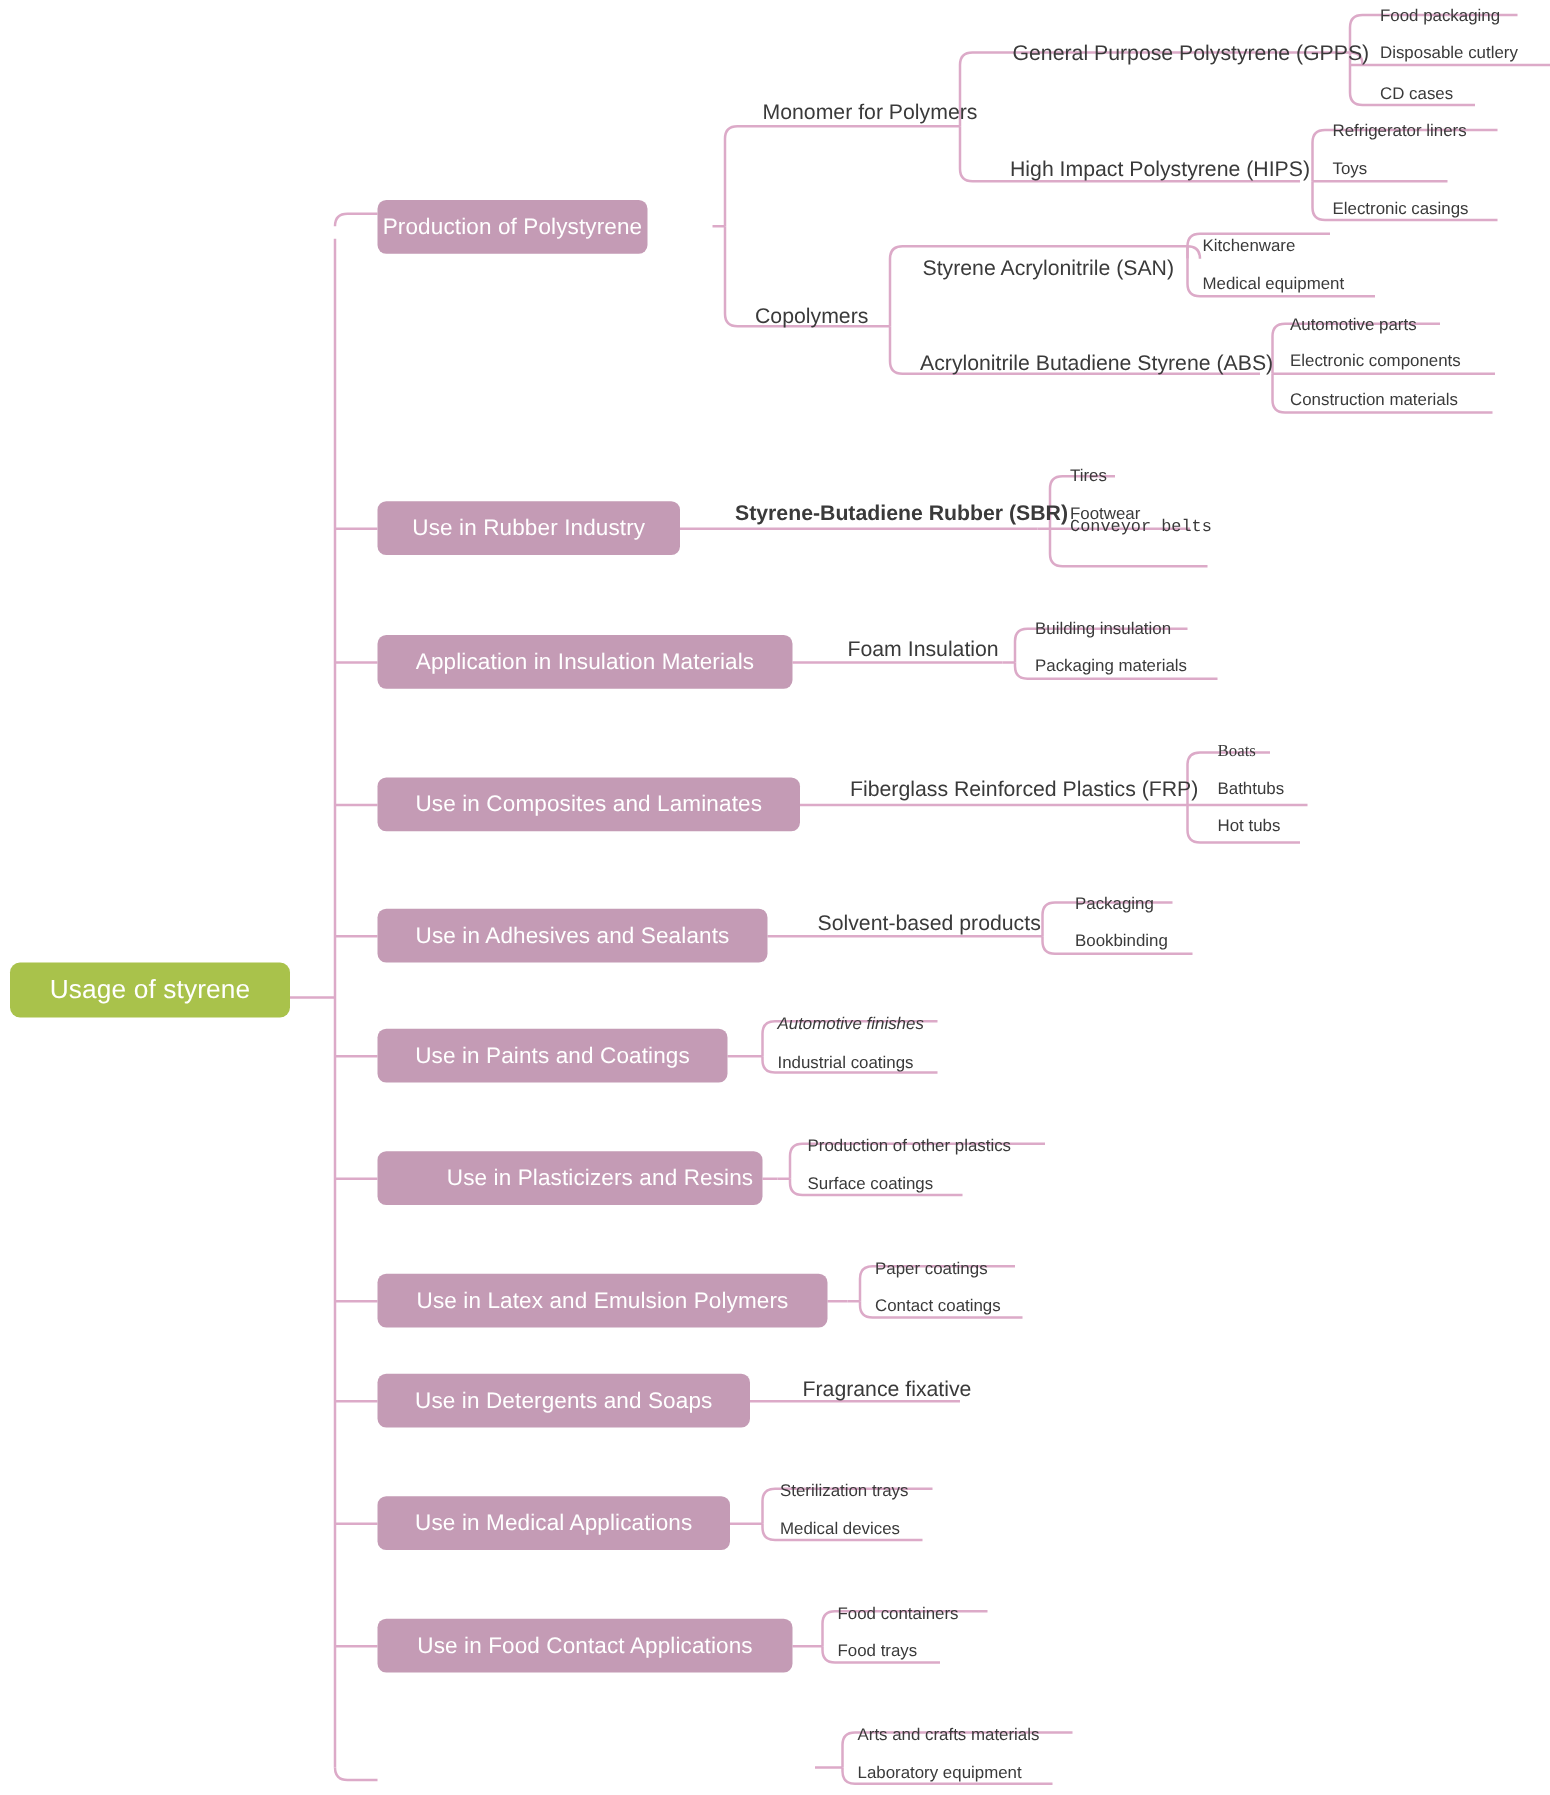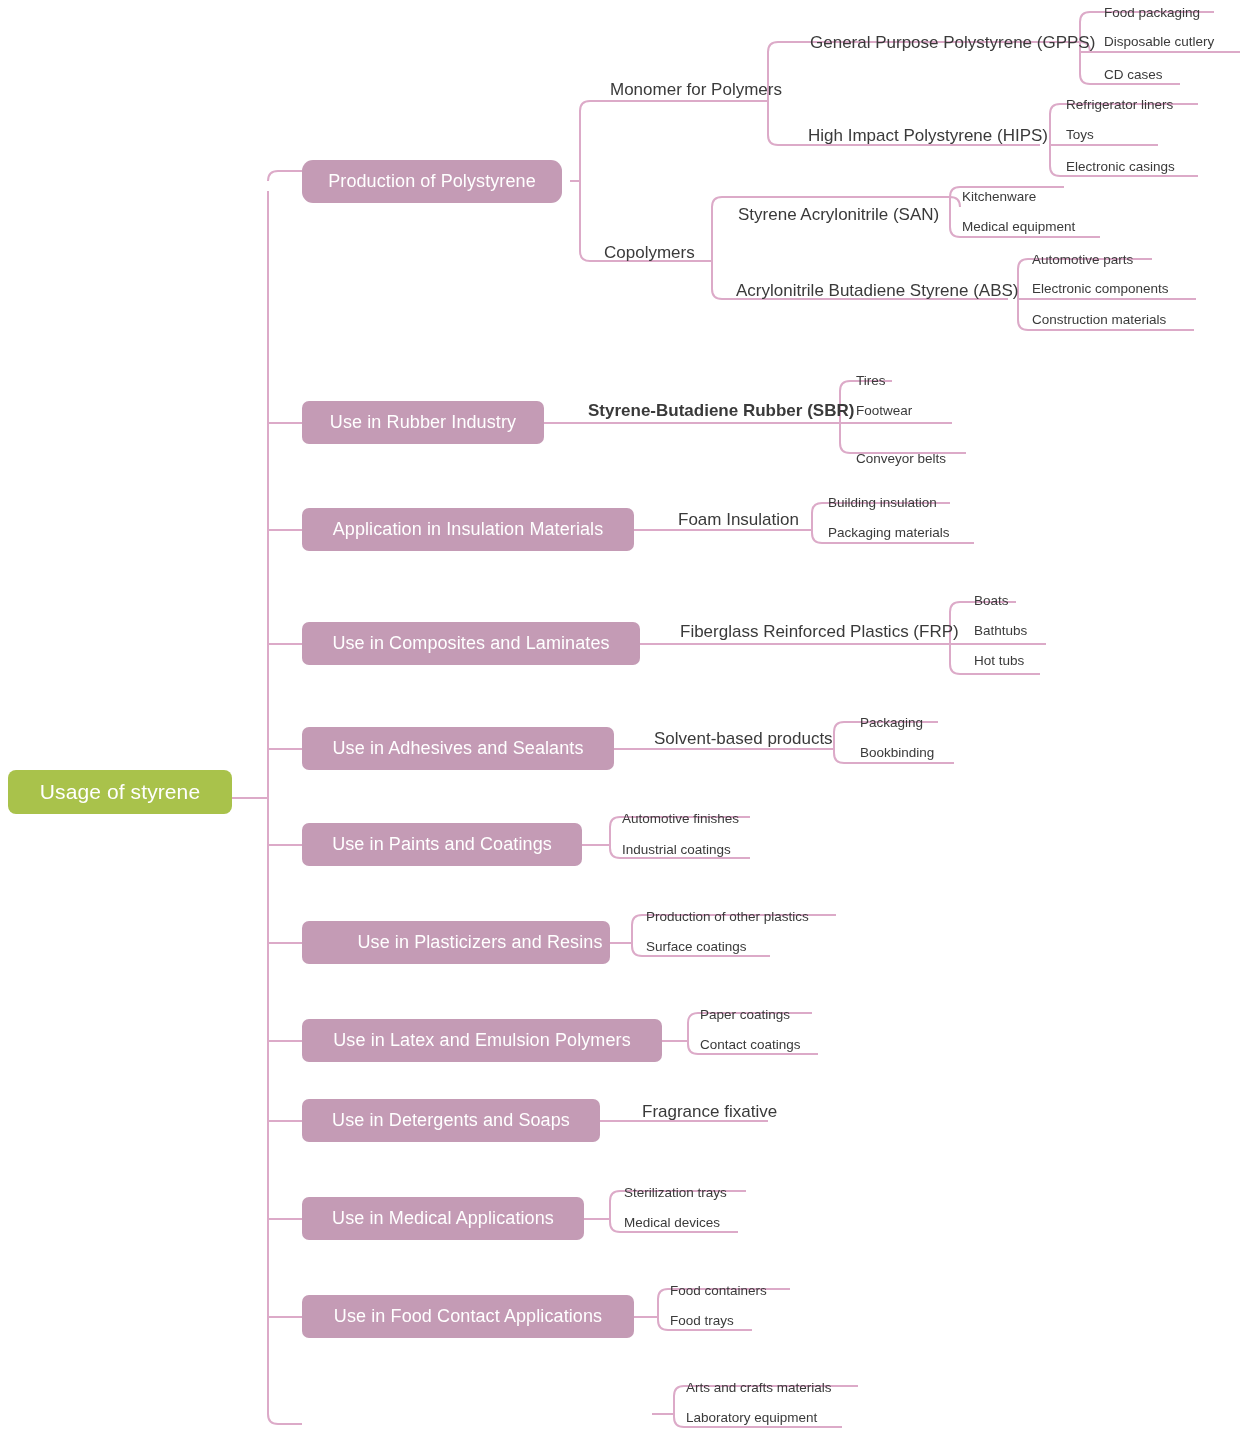--- a/index.html
+++ b/index.html
@@ -161,21 +161,21 @@
     <path d="M652,1414 H664"></path>
     <path d="M674,1414 V1396 q0,-10 10,-10 H858"></path>
     <path d="M674,1414 V1417 q0,10 10,10 H842"></path>
     <path d="M664,1414 H674"></path>
   </svg>
 
   <div class="node root" style="left:8px;top:770px;width:224px;height:44px;">
     <span>Usage of styrene</span>
   </div>
 
-  <div class="node branch" style="left:302px;top:160px;width:260px;height:43px;border-radius:11px;">
+  <div class="node branch" style="left:302px;top:160px;width:216px;height:43px;">
     <span>Production of Polystyrene</span>
   </div>
 
   <div class="node branch" style="left:302px;top:401px;width:242px;height:43px;">
     <span>Use in Rubber Industry</span>
   </div>
 
   <div class="node branch" style="left:302px;top:508px;width:332px;height:43px;">
     <span>Application in Insulation Materials</span>
   </div>
@@ -280,41 +280,41 @@
     <span>Automotive parts</span></div>
   <div class="leaf" style="left:1032px;top:282px;">
     <span>Electronic components</span></div>
   <div class="leaf" style="left:1032px;top:313px;">
     <span>Construction materials</span></div>
 
   <div class="leaf" style="left:856px;top:374px;">
     <span>Tires</span></div>
   <div class="leaf" style="left:856px;top:404px;">
     <span>Footwear</span></div>
-  <div class="leaf" style="left:856px;top:452px;">
+  <div class="leaf" style="left:856px;top:416px;font-family:Liberation Mono, monospace;">
     <span>Conveyor belts</span></div>
 
   <div class="leaf" style="left:828px;top:496px;">
     <span>Building insulation</span></div>
   <div class="leaf" style="left:828px;top:526px;">
     <span>Packaging materials</span></div>
 
-  <div class="leaf" style="left:974px;top:594px;">
+  <div class="leaf" style="left:974px;top:594px;font-family:Liberation Serif, serif;">
     <span>Boats</span></div>
   <div class="leaf" style="left:974px;top:624px;">
     <span>Bathtubs</span></div>
   <div class="leaf" style="left:974px;top:654px;">
     <span>Hot tubs</span></div>
 
   <div class="leaf" style="left:860px;top:716px;">
     <span>Packaging</span></div>
   <div class="leaf" style="left:860px;top:746px;">
     <span>Bookbinding</span></div>
 
-  <div class="leaf" style="left:622px;top:812px;">
+  <div class="leaf" style="left:622px;top:812px;font-style:italic;">
     <span>Automotive finishes</span></div>
   <div class="leaf" style="left:622px;top:843px;">
     <span>Industrial coatings</span></div>
 
   <div class="leaf" style="left:646px;top:910px;">
     <span>Production of other plastics</span></div>
   <div class="leaf" style="left:646px;top:940px;">
     <span>Surface coatings</span></div>
 
   <div class="leaf" style="left:700px;top:1008px;">

